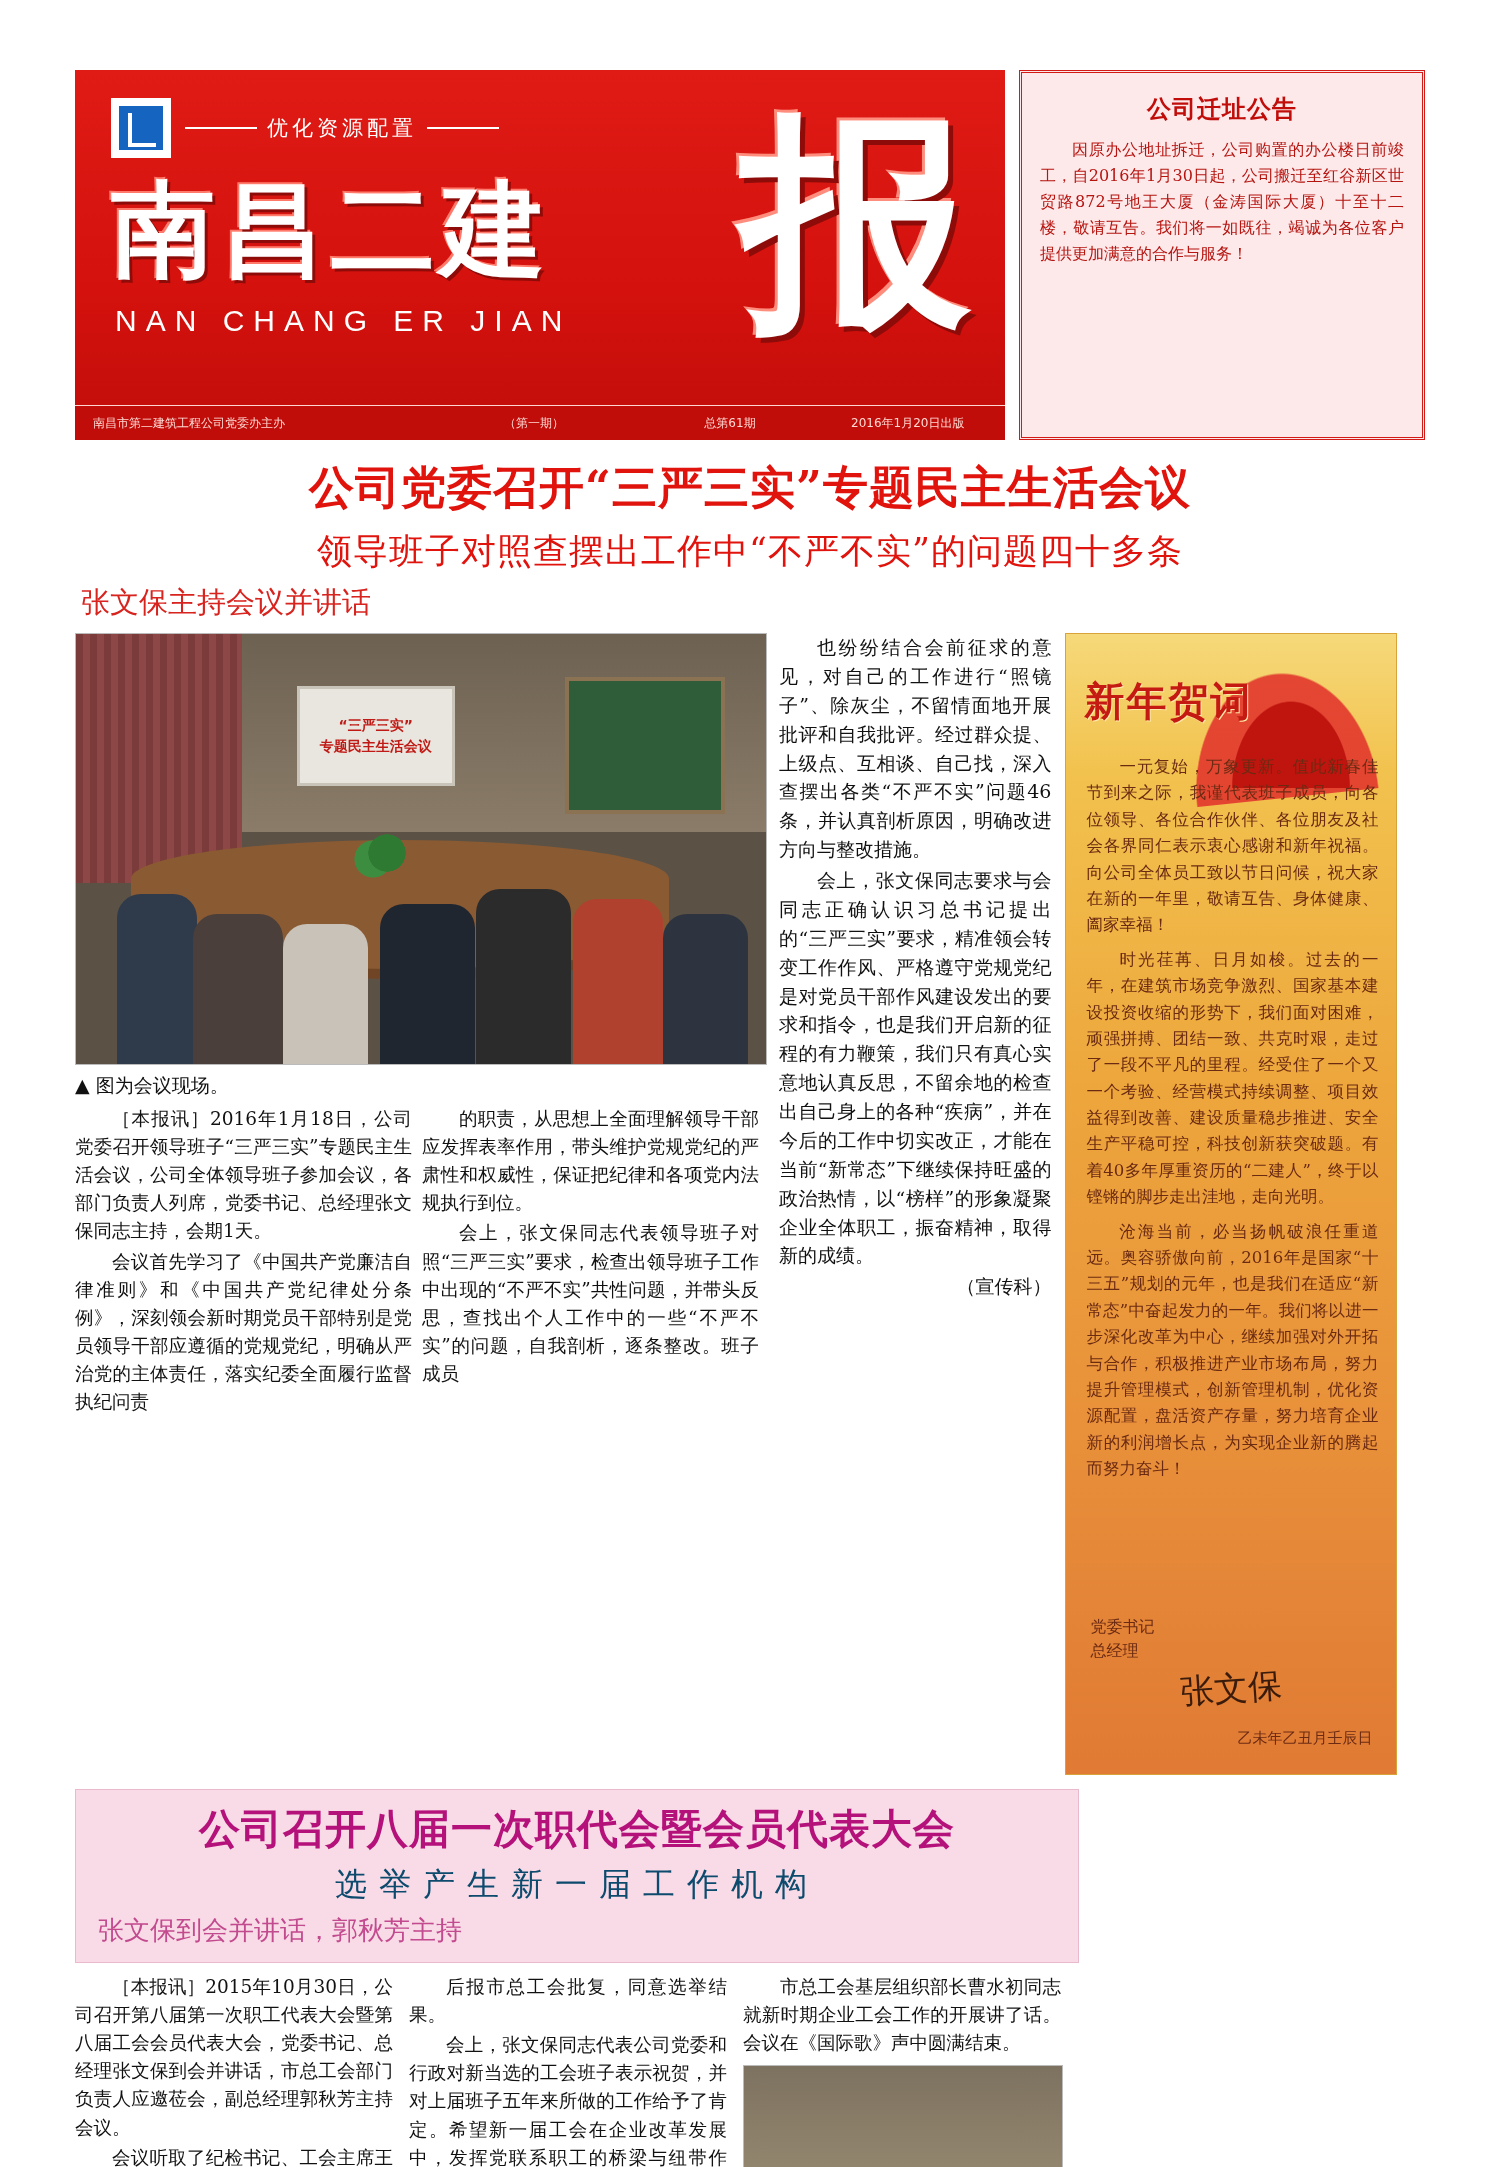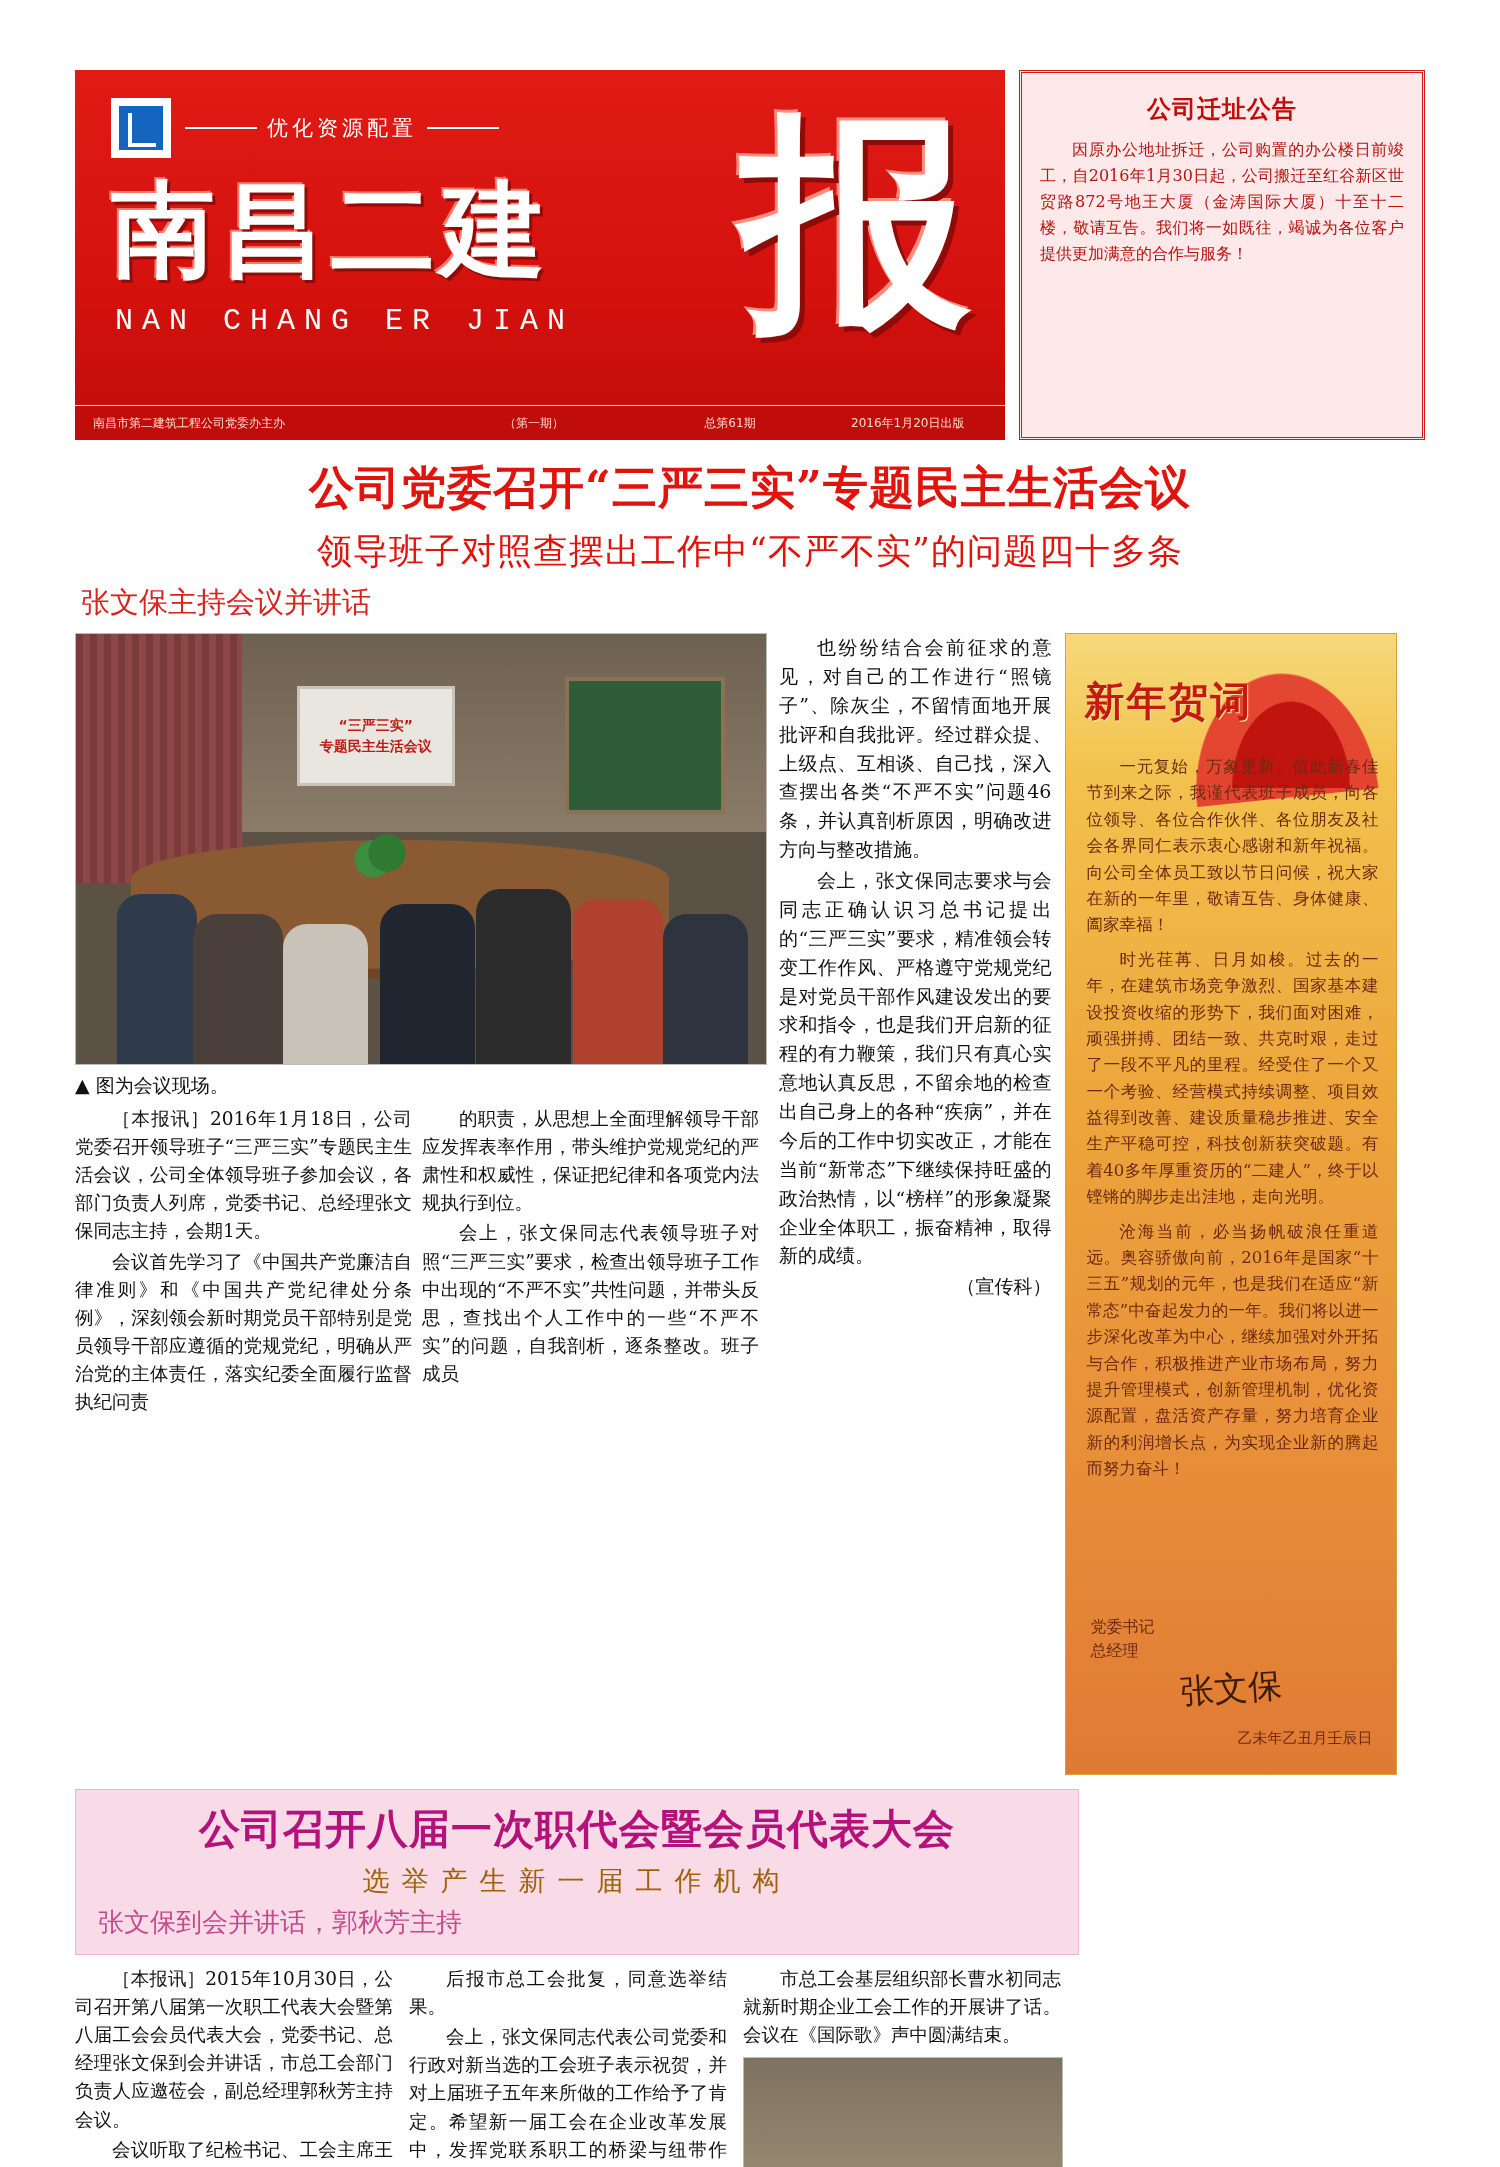--- a/index.html
+++ b/index.html
@@ -11,21 +11,21 @@
   .masthead-wrap{display:flex;gap:14px;align-items:stretch;}
   .masthead{position:relative;width:930px;height:370px;background:linear-gradient(180deg,#e01b16 0%, #d4110d 60%, #c00d0a 100%);overflow:hidden;}
   .mh-top{display:flex;align-items:center;gap:14px;padding:28px 0 0 36px;}
   .logo-box{width:56px;height:56px;background:#fff;border:2px solid #fff;display:flex;align-items:center;justify-content:center;}
   .logo-inner{width:44px;height:44px;background:#1565c0;position:relative;}
   .logo-inner:after{content:"";position:absolute;left:9px;top:7px;width:24px;height:30px;border:4px solid #fff;border-top:none;border-right:none;}
   .mh-slogan{color:#fff;font-size:21px;letter-spacing:4px;display:flex;align-items:center;gap:10px;}
   .mh-slogan .bar{display:inline-block;width:72px;height:2px;background:#fff;}
   .mh-title{color:#fff;font-family:"DejaVu Serif","Liberation Serif",serif;font-weight:bold;font-size:104px;letter-spacing:6px;padding-left:36px;margin-top:4px;
             text-shadow:3px 3px 0 #8d0b08, -2px -2px 0 #ff7a6a;}
-  .mh-pinyin{color:#fff;font-size:30px;letter-spacing:9px;padding-left:40px;font-family:Liberation Mono, monospace;margin-top:2px;}
+  .mh-pinyin{color:#fff;font-size:30px;letter-spacing:9px;padding-left:40px;font-family:Liberation Sans, sans-serif;margin-top:2px;}
   .mh-big{position:absolute;right:34px;top:48px;color:#fff;font-family:"DejaVu Serif","Liberation Serif",serif;font-size:230px;font-weight:bold;line-height:0.9;
           text-shadow:5px 5px 0 #8d0b08,-3px -3px 0 #ff8d7d;}
   .mh-foot{position:absolute;left:0;bottom:0;width:100%;height:34px;background:#c00d0a;border-top:1px solid #ffd6d0;display:flex;align-items:center;color:#ffd9d2;font-size:12px;}
   .mh-foot span{padding:0 18px;}
   .mh-foot .s1{width:330px;}
   .mh-foot .s2{width:150px;text-align:center;}
   .mh-foot .s3{width:170px;text-align:center;}
 
   
   .notice{width:406px;border:3px double #d21b17;background:#fde8ea;padding:16px 18px;box-sizing:border-box;}
@@ -68,21 +68,21 @@
   .greet h4{position:absolute;left:18px;top:40px;margin:0;font-family:"DejaVu Serif","Liberation Serif",serif;font-size:40px;color:#c51a12;font-weight:bold;letter-spacing:2px;text-shadow:1px 1px 0 #ffe9a8;}
   .greet .gtext{position:absolute;left:20px;top:120px;width:292px;height:880px;font-family:"DejaVu Serif","Liberation Serif",serif;font-size:16.5px;line-height:1.6;color:#6b2a12;text-align:justify;text-indent:2em;}
   .greet .gtext p{margin:0 0 8px;}
   .greet .sig{position:absolute;left:24px;bottom:60px;width:280px;font-family:"DejaVu Serif","Liberation Serif",serif;color:#6b2a12;font-size:16px;line-height:1.5;}
   .greet .sig .name{font-size:34px;color:#3b1c0c;transform:rotate(-4deg);display:inline-block;margin-left:90px;}
   .greet .date{position:absolute;right:24px;bottom:26px;font-size:15px;color:#6b2a12;font-family:"DejaVu Serif","Liberation Serif",serif;}
 
   
   .band{margin-top:14px;background:#f8dbe6;border:1px solid #eab9cd;padding:12px 18px 14px;width:1004px;box-sizing:border-box;}
   .band .b1{color:#b5117a;font-family:"DejaVu Serif","Liberation Serif",serif;font-weight:bold;font-size:41px;text-align:center;margin:0 0 6px;letter-spacing:1px;}
-  .band .b2{color:#a16207;font-family:"DejaVu Serif","Liberation Serif",serif;font-size:27px;text-align:center;margin:0 0 6px;letter-spacing:12px;}
+  .band .b2{color:#0c4a6e;font-family:"DejaVu Serif","Liberation Serif",serif;font-size:32px;text-align:center;margin:0 0 6px;letter-spacing:12px;}
   .band .b3{color:#c24a8e;font-family:"DejaVu Serif","Liberation Serif",serif;font-size:26px;margin:0;padding-left:4px;}
 
   .row2{display:flex;gap:16px;margin-top:10px;}
   .r2c{width:318px;}
   .photo2{width:318px;height:210px;background:#6a5c4a;position:relative;overflow:hidden;border:1px solid #bbb;margin-top:8px;}
   .photo2 .w{position:absolute;left:0;top:0;width:100%;height:52%;background:linear-gradient(180deg,#7d7260,#94876f);}
 </style>
 </head>
 <body>
 

